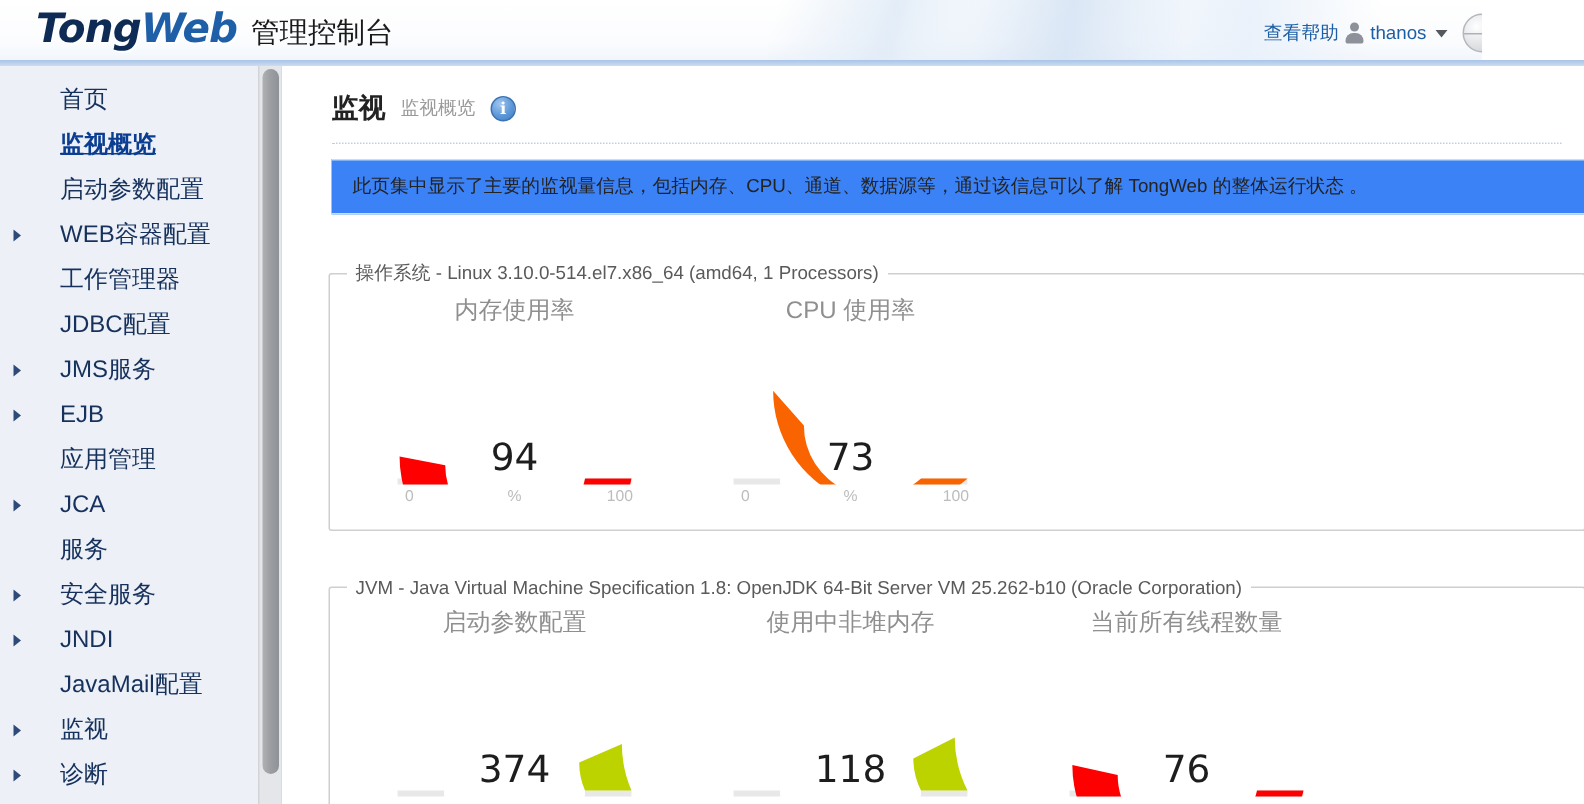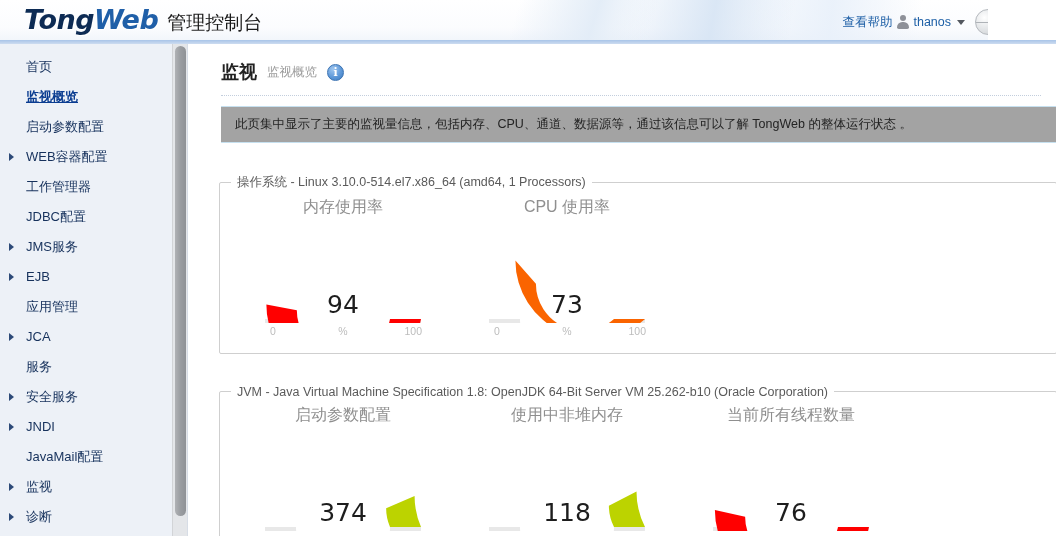--- a/index.html
+++ b/index.html
@@ -100,22 +100,22 @@
     position: absolute; top: 44px; left: 0;
     width: 188px; height: 492px;
     background: #edf1f7;
     border-right: 1px solid #d7dde6;
     overflow: hidden;
   }
   .nav { padding: 8px 0 0 0; }
   .nav-item {
     position: relative;
     height: 30px; line-height: 30px;
-    padding-left: 26px;
-    font-size: 13px;
+    padding-left: 40px;
+    font-size: 16px;
     color: #16315c;
     white-space: nowrap;
     cursor: pointer;
   }
   .nav-item.active > .nav-label {
     font-weight: 700;
     color: #0b3d91;
     text-decoration: underline;
   }
   .nav-arrow {
@@ -161,21 +161,21 @@
     line-height: 1; cursor: pointer;
   }
   .dotted-rule {
     margin: 11px 0 0 32px;
     width: 820px; height: 0;
     border-top: 1px dotted #c3cedd;
   }
   .notice {
     margin: 10px 0 0 32px;
     width: 835px;
-    background: #a3a3a3;
+    background: #3b82f6;
     border-top: 1px solid #c6e0ef;
     border-bottom: 1px solid #c6e0ef;
     padding: 9px 14px;
     font-size: 12.5px; color: #232323;
     line-height: 1.35;
   }
   fieldset.panel {
     margin: 31px 0 0 30px;
     width: 838px;
     border: 1px solid #cfcfcf;

